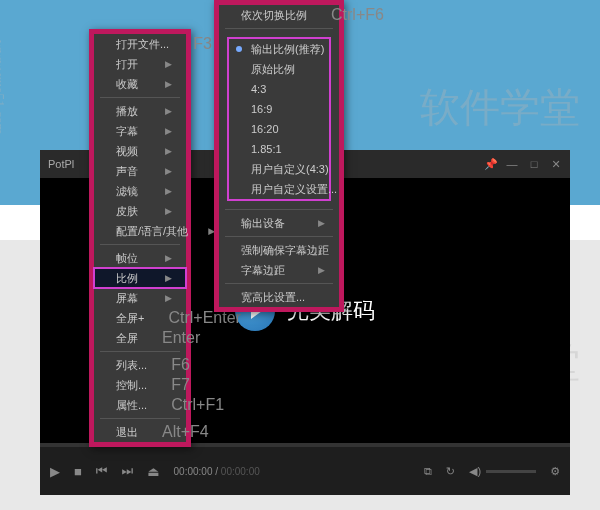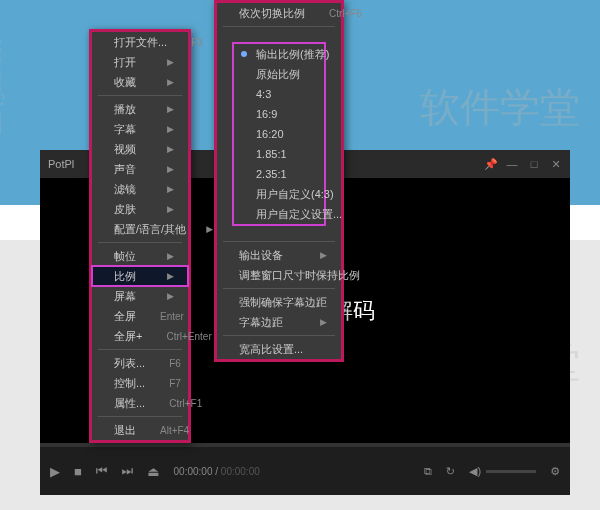--- a/index.html
+++ b/index.html
@@ -20,30 +20,30 @@
 .logo-text{color:#fff;font-size:22px;font-weight:400}
 .controls{height:52px;background:#1e1e1e;display:flex;flex-direction:column}
 .progress{height:4px;background:#333;position:relative}
 .ctrl-row{flex:1;display:flex;align-items:center;padding:0 10px;gap:14px;color:#888}
 .ctrl-btn{cursor:pointer;font-size:13px}
 .time-disp{font-size:10px;color:#888}
 .time-total{color:#555}
 .spacer{flex:1}
 .vol{display:flex;align-items:center;gap:5px;font-size:11px}
 .vol-bar{width:50px;height:3px;background:#444}
-.menu{position:absolute;background:#3a3a3a;border:3px solid #be185d;font-size:11px;color:#ccc;z-index:10;box-shadow:2px 2px 8px rgba(0,0,0,.5)}
+.menu{position:absolute;background:#3a3a3a;border:5px solid #be185d;font-size:11px;color:#ccc;z-index:10;box-shadow:2px 2px 8px rgba(0,0,0,.5)}
 .menu-item{height:20px;display:flex;align-items:center;padding:0 14px 0 22px;cursor:pointer;position:relative;white-space:nowrap}
 .menu-item.highlight{outline:2px solid #d040d0;outline-offset:-1px;background:#0f172a}
 .mi-label{flex:1}
-.mi-shortcut{color:#888;margin-left:24px;font-size:10px}
+.mi-shortcut{color:#888;margin-left:24px;font-size:16px}
 .mi-arrow{color:#888;margin-left:20px;font-size:9px}
 .menu-sep{height:1px;background:#555;margin:3px 6px}
 .menu1{left:89px;top:29px;width:102px}
 .menu2{left:214px;top:0;width:130px}
-.sub-box{border:2px solid #d040d0;margin:15px}
+.sub-box{border:2px solid #d040d0;margin:8px}
 .radio-dot{position:absolute;left:7px;top:7px;width:6px;height:6px;border-radius:50%;background:#7af}
 </style>
 </head>
 <body>
 
 <div class="bg-split"></div>
 <div class="bg-bottom"></div>
 <div class="watermark">软件学堂</div>
 <div class="watermark2">软件学堂</div>
 <div class="watermark2" style="bottom:auto;top:40px;right:auto;left:-10px;font-size:14px;writing-mode:vertical-rl">www.xue51.com</div>
@@ -134,27 +134,27 @@
     </div>
   <div class="menu-item highlight">
       <span class="mi-label">比例</span>
       <span class="mi-arrow">▶</span>
     </div>
   <div class="menu-item">
       <span class="mi-label">屏幕</span>
       <span class="mi-arrow">▶</span>
     </div>
   <div class="menu-item">
+      <span class="mi-label">全屏+</span>
+      <span class="mi-shortcut">Ctrl+Enter</span>
+    </div>
+  <div class="menu-item">
       <span class="mi-label">全屏</span>
       <span class="mi-shortcut">Enter</span>
     </div>
-  <div class="menu-item">
-      <span class="mi-label">全屏+</span>
-      <span class="mi-shortcut">Ctrl+Enter</span>
-    </div>
   <div class="menu-sep"></div>
   <div class="menu-item">
       <span class="mi-label">列表...</span>
       <span class="mi-shortcut">F6</span>
     </div>
   <div class="menu-item">
       <span class="mi-label">控制...</span>
       <span class="mi-shortcut">F7</span>
     </div>
   <div class="menu-item">
@@ -188,37 +188,31 @@
     <div class="menu-item">
         <span class="mi-label">16:9</span>
       </div>
     <div class="menu-item">
         <span class="mi-label">16:20</span>
       </div>
     <div class="menu-item">
         <span class="mi-label">1.85:1</span>
       </div>
     <div class="menu-item">
-        <span class="mi-label">2.35:1</span>
-      </div>
-    <div class="menu-item">
         <span class="mi-label">用户自定义(4:3)</span>
       </div>
     <div class="menu-item">
         <span class="mi-label">用户自定义设置...</span>
       </div>
   </div>
   <div class="menu-sep"></div>
   <div class="menu-item">
       <span class="mi-label">输出设备</span>
       <span class="mi-arrow">▶</span>
     </div>
-  <div class="menu-item">
-      <span class="mi-label">调整窗口尺寸时保持比例</span>
-    </div>
   <div class="menu-sep"></div>
   <div class="menu-item">
       <span class="mi-label">强制确保字幕边距</span>
     </div>
   <div class="menu-item">
       <span class="mi-label">字幕边距</span>
       <span class="mi-arrow">▶</span>
     </div>
   <div class="menu-sep"></div>
   <div class="menu-item">

